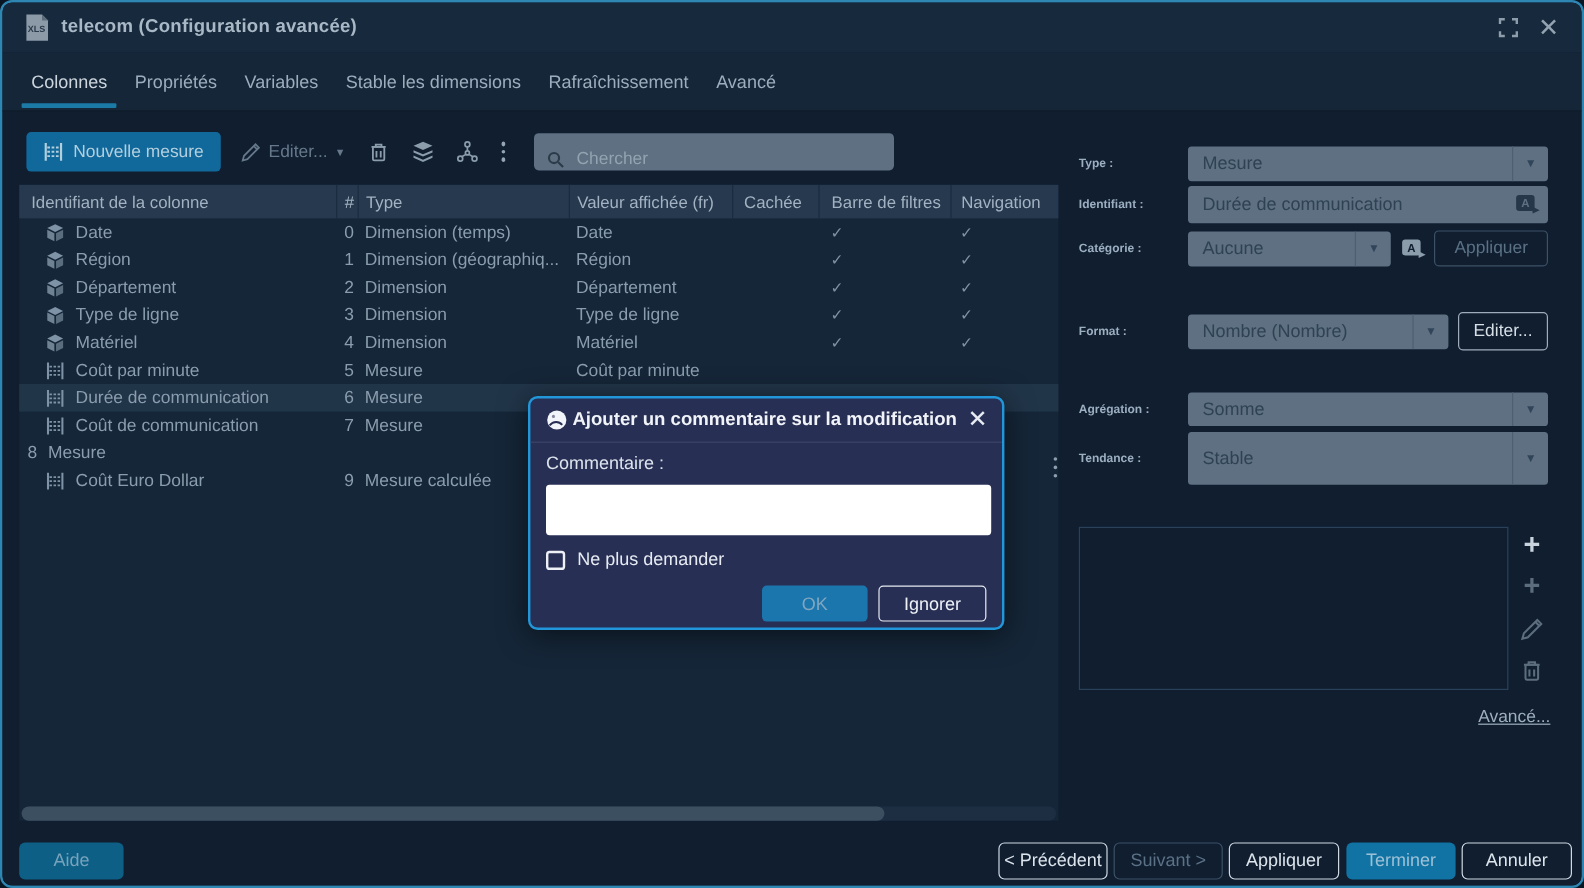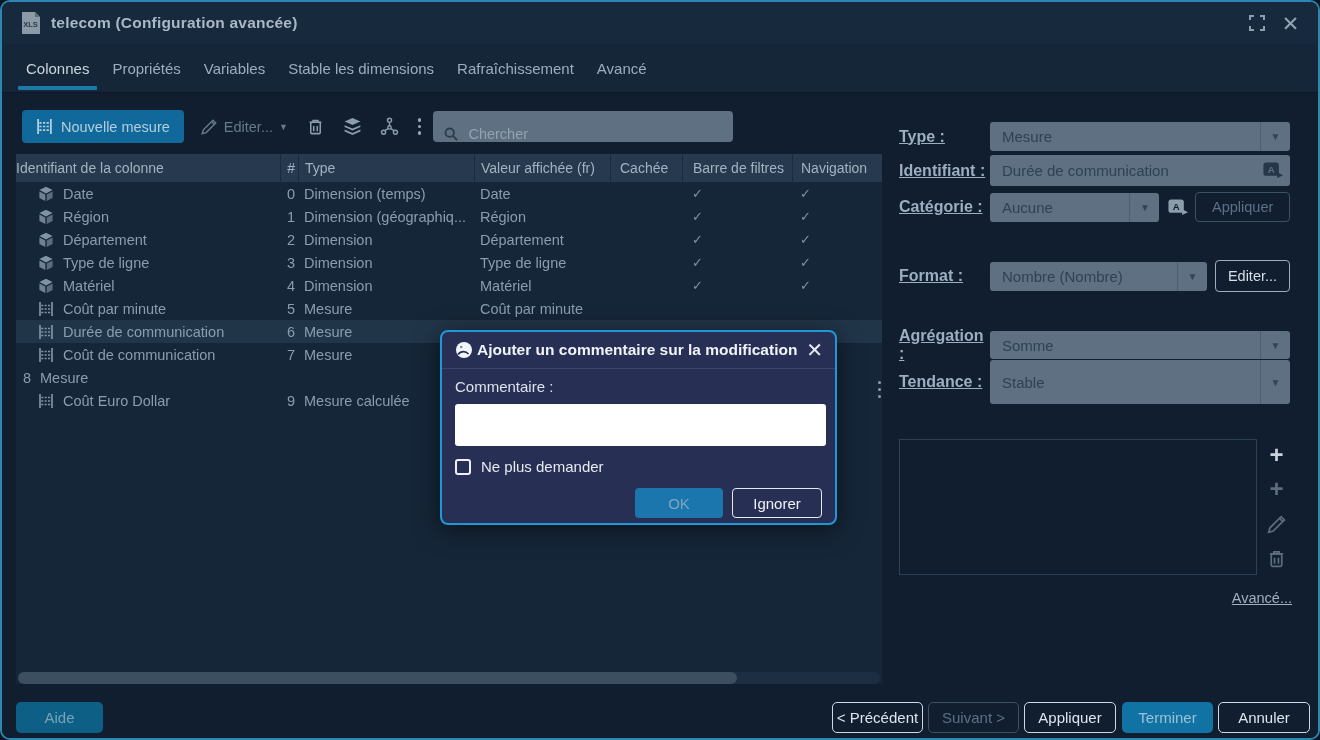--- a/index.html
+++ b/index.html
@@ -32,33 +32,33 @@
   
   .toolbar { position:absolute; top:17px; left:20px; height:33px; display:flex; align-items:center; }
   .btn-teal { height:33px; background:#11689b; border:none; border-radius:4px; color:#b3cfdd;
     font-size:14.5px; display:flex; align-items:center; gap:8px; padding:0 14px; cursor:pointer;
     font-family:inherit; }
   .tool-group { display:flex; align-items:center; color:#66798a; margin-left:16px; font-size:14.5px; gap:6px; cursor:default; }
   .tool-ic { width:19px; height:19px; color:#8b9cab; margin-left:18px; cursor:pointer; }
   .tool-ic svg { display:block; width:100%; height:100%; }
   .kebab { margin-left:19px; display:flex; flex-direction:column; gap:3px; cursor:pointer; }
   .kebab i { width:3.5px; height:3.5px; border-radius:50%; background:#95a5b3; }
-  .searchbox { margin-left:12px; width:300px; height:31px; background:#5e7081; border-radius:4px;
-    display:flex; align-items:flex-end; padding:0 10px; }
+  .searchbox { margin-left:24px; width:300px; height:31px; background:#5e7081; border-radius:4px;
+    display:flex; align-items:flex-start; padding:14px 10px; }
   .searchbox svg { width:16px; height:16px; color:#2c3b49; flex:none; }
   .searchbox input { flex:1; background:transparent; border:none; outline:none; margin-left:9px;
     font-size:14.5px; color:#1f2e3c; font-family:inherit; }
   .searchbox input::placeholder { color:#92a3b1; }
 
   
   .table { position:absolute; left:14px; top:61px; width:866px; height:530px; background:#152638; }
   .thead { display:flex; height:28px; background:#26394e; color:#a2b2c2; font-size:14px; }
   .th { display:flex; align-items:center; border-left:1px solid #1a2c40; overflow:hidden; white-space:nowrap; }
   .th:first-child { border-left:none; }
-  .th-name { width:264px; }
+  .th-name { width:264px; padding-left:10px; }
   .th-num  { width:18px;  justify-content:flex-end; padding-right:3px; }
   .th-type { width:176px; padding-left:6px; }
   .th-disp { width:136px; padding-left:6px; }
   .th-hid  { width:72px;  padding-left:9px; }
   .th-filt { width:110px; padding-left:10px; }
   .th-nav  { width:90px;  padding-left:8px; }
   .tr { display:flex; height:23px; align-items:center; font-size:14.5px; color:#8a9dae; cursor:pointer; }
   .tr.selected { background:#213549; }
   .td { overflow:hidden; white-space:nowrap; }
   .td-name { width:264px; padding-left:22px; display:flex; align-items:center; gap:9px; }
@@ -68,21 +68,21 @@
   .td-type { width:176px; padding-left:6px; }
   .td-disp { width:136px; padding-left:6px; }
   .td-hid  { width:72px; padding-left:9px; }
   .td-filt { width:110px; padding-left:10px; color:#7f93a4; font-size:13px; }
   .td-nav  { width:90px; padding-left:8px; color:#7f93a4; font-size:13px; }
   .hscroll { position:absolute; left:2px; right:2px; top:518px; height:12px; background:#1d2e42; border-radius:6px; }
   .hthumb { position:absolute; left:0; top:0; height:12px; width:719px; background:#3c4f61; border-radius:6px; cursor:pointer; }
 
   
   .prow { position:absolute; display:flex; align-items:center; }
-  .plabel { width:91px; flex:none; font-size:16px; font-weight:bold; color:#9cafc0;text-decoration:underline; }
+  .plabel { width:91px; flex:none; font-size:10px; font-weight:bold; color:#9cafc0; }
   .dd { height:29px; background:#5e7081; border-radius:3px; display:flex; align-items:center;
     color:#2e4254; font-size:15px; cursor:pointer; }
   .dd .dd-text { flex:1; padding-left:12px; overflow:hidden; white-space:nowrap; }
   .dd .arrow { width:30px; align-self:stretch; display:flex; align-items:center; justify-content:center;
     border-left:1px solid #4d5f70; color:#31455a; font-size:10px; }
   .txtfield { height:31px; background:#5e7081; border-radius:3px; display:flex; align-items:center; }
   .txtfield input { flex:1; height:100%; background:transparent; border:none; outline:none;
     padding-left:12px; color:#2e4254; font-size:15px; font-family:inherit; }
   .trans-ic { width:22px; height:17px; color:#26374a; margin:0 6px; flex:none; cursor:pointer; }
   .trans-ic svg { display:block; width:100%; height:100%; }

